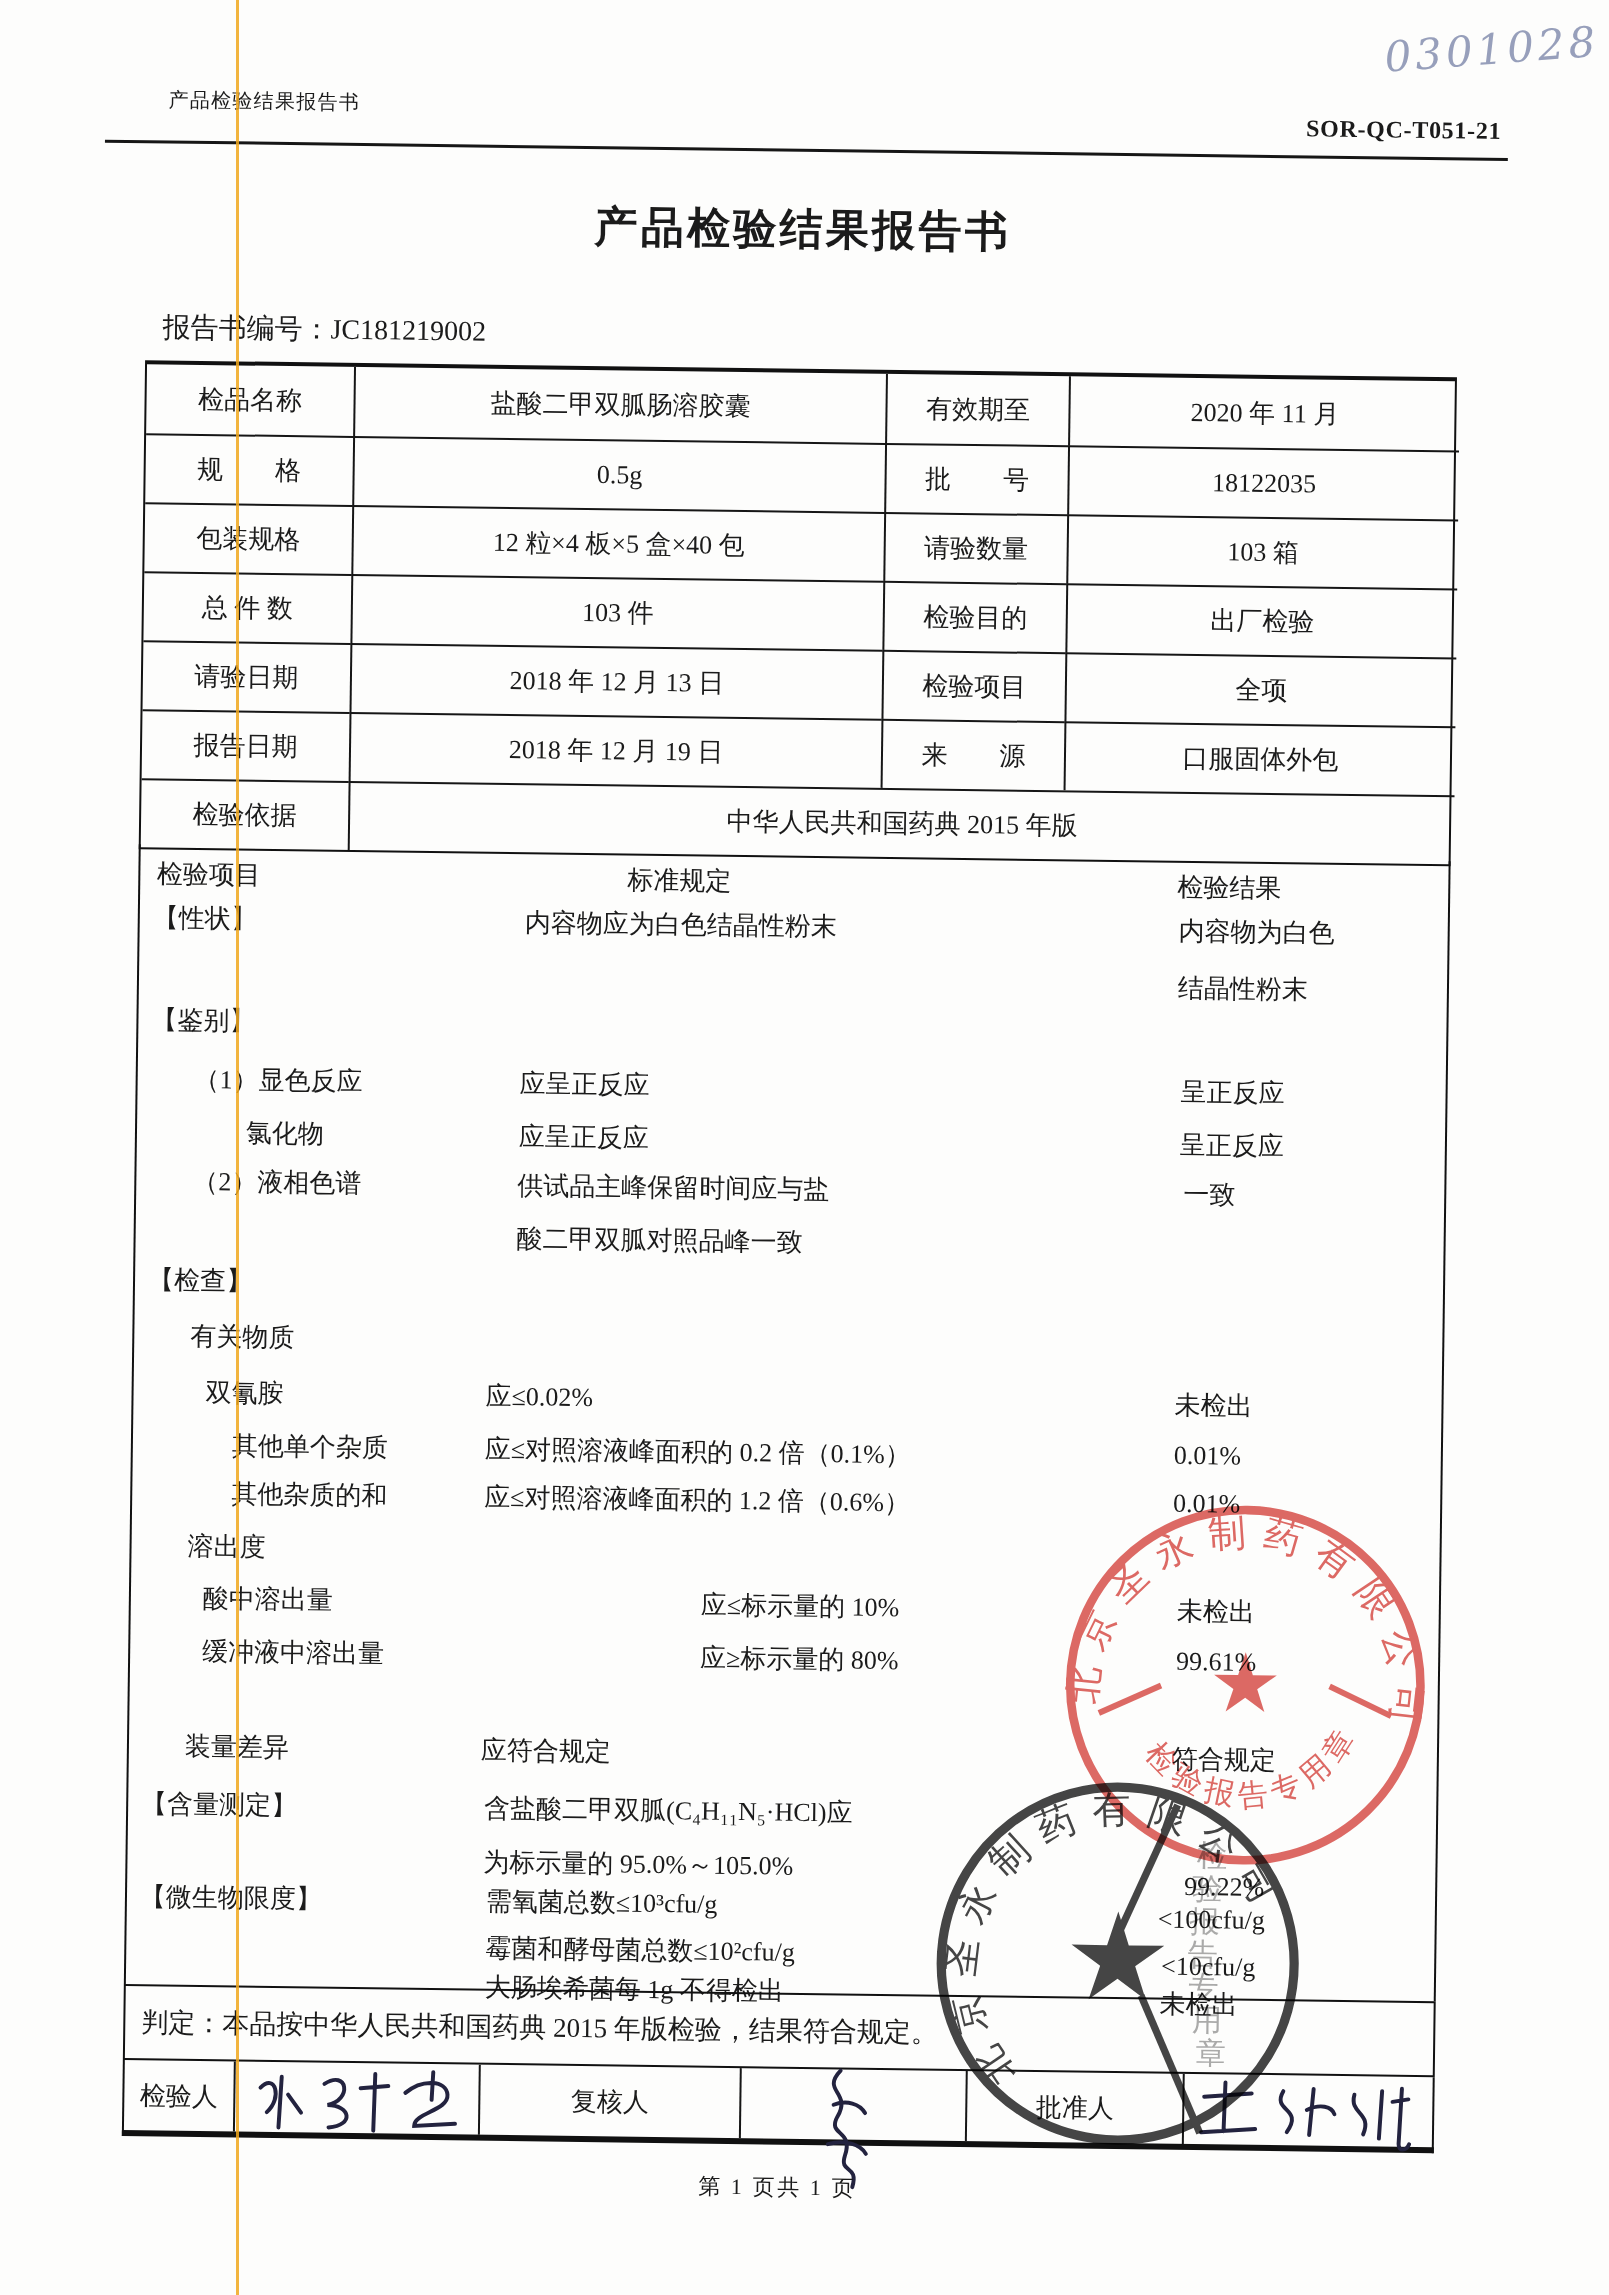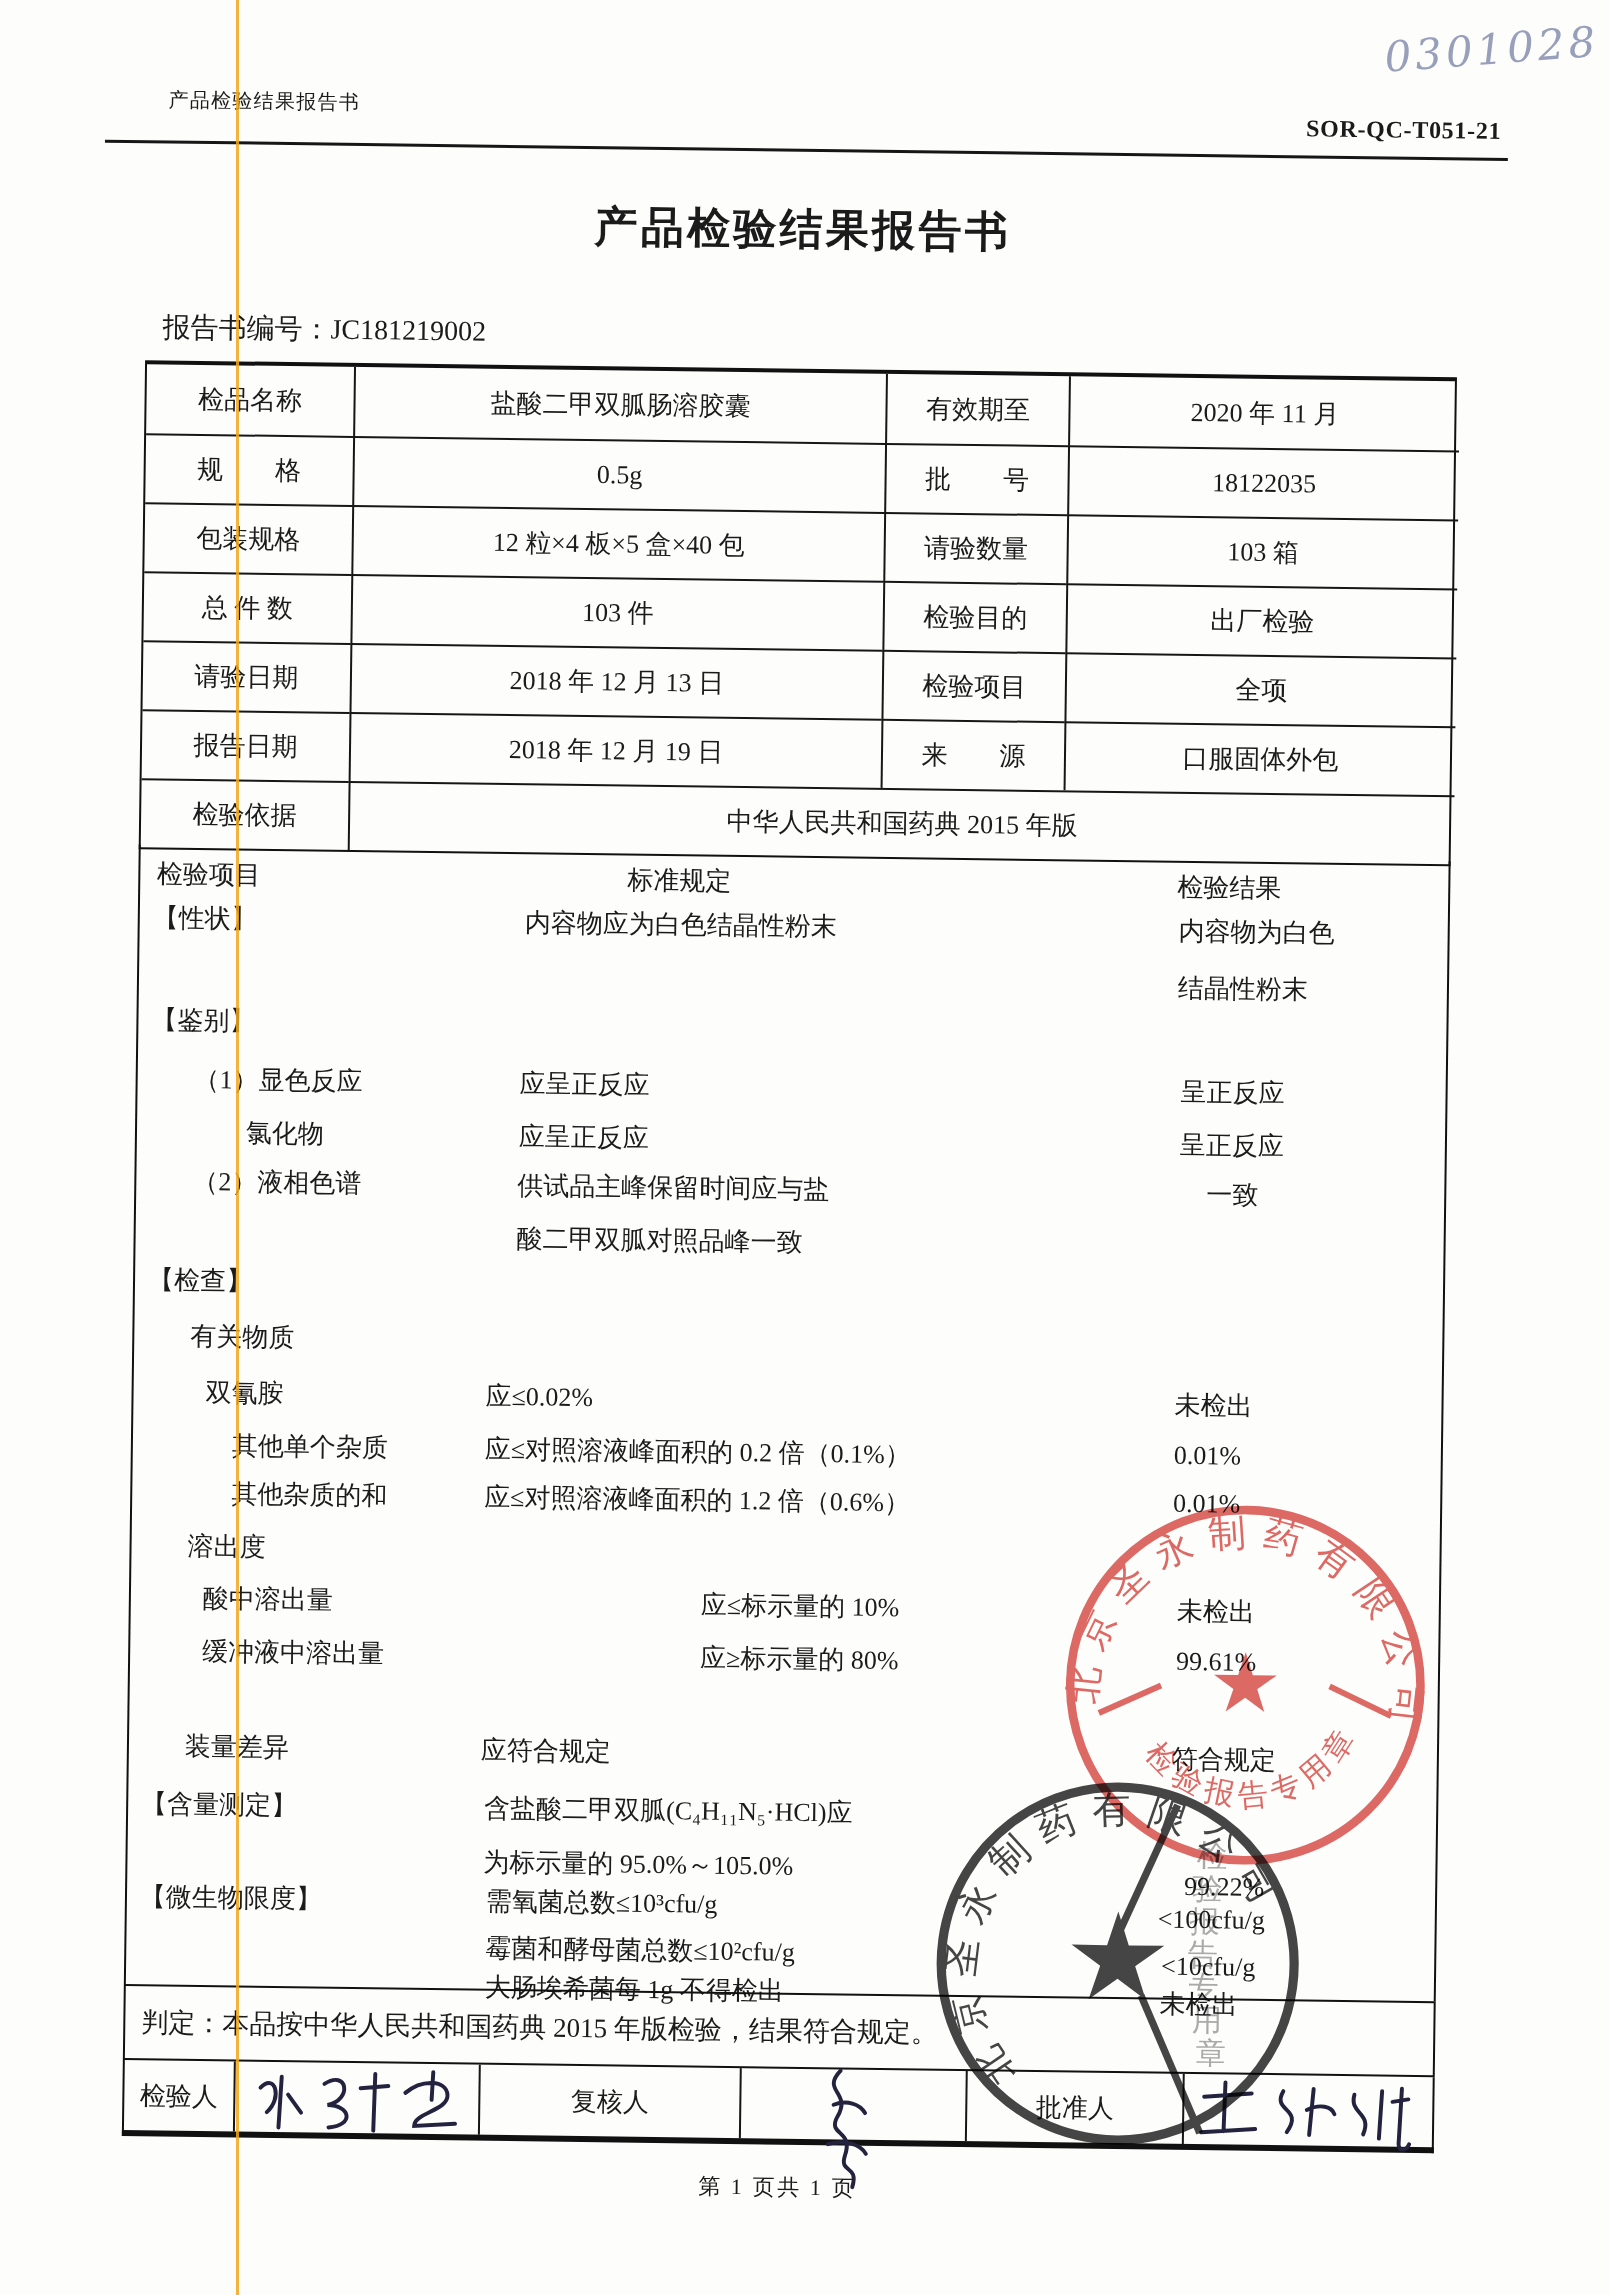--- a/index.html
+++ b/index.html
@@ -125,21 +125,21 @@
         <span style="left:1043px">呈正反应</span>
       </div>
       <div class="rline" style="top:270px">
         <span style="left:109px">氯化物</span>
         <span style="left:382px">应呈正反应</span>
         <span style="left:1043px">呈正反应</span>
       </div>
       <div class="rline" style="top:319px">
         <span style="left:56px">（2）液相色谱</span>
         <span style="left:381px">供试品主峰保留时间应与盐</span>
-        <span style="left:1070px">一致</span>
+        <span style="left:1047px">一致</span>
       </div>
       <div class="rline" style="top:372px">
         <span style="left:381px">酸二甲双胍对照品峰一致</span>
       </div>
       <div class="rline" style="top:418px">
         <span style="left:13px">【检查】</span>
       </div>
       <div class="rline" style="top:474px">
         <span style="left:56px">有关物质</span>
       </div>

